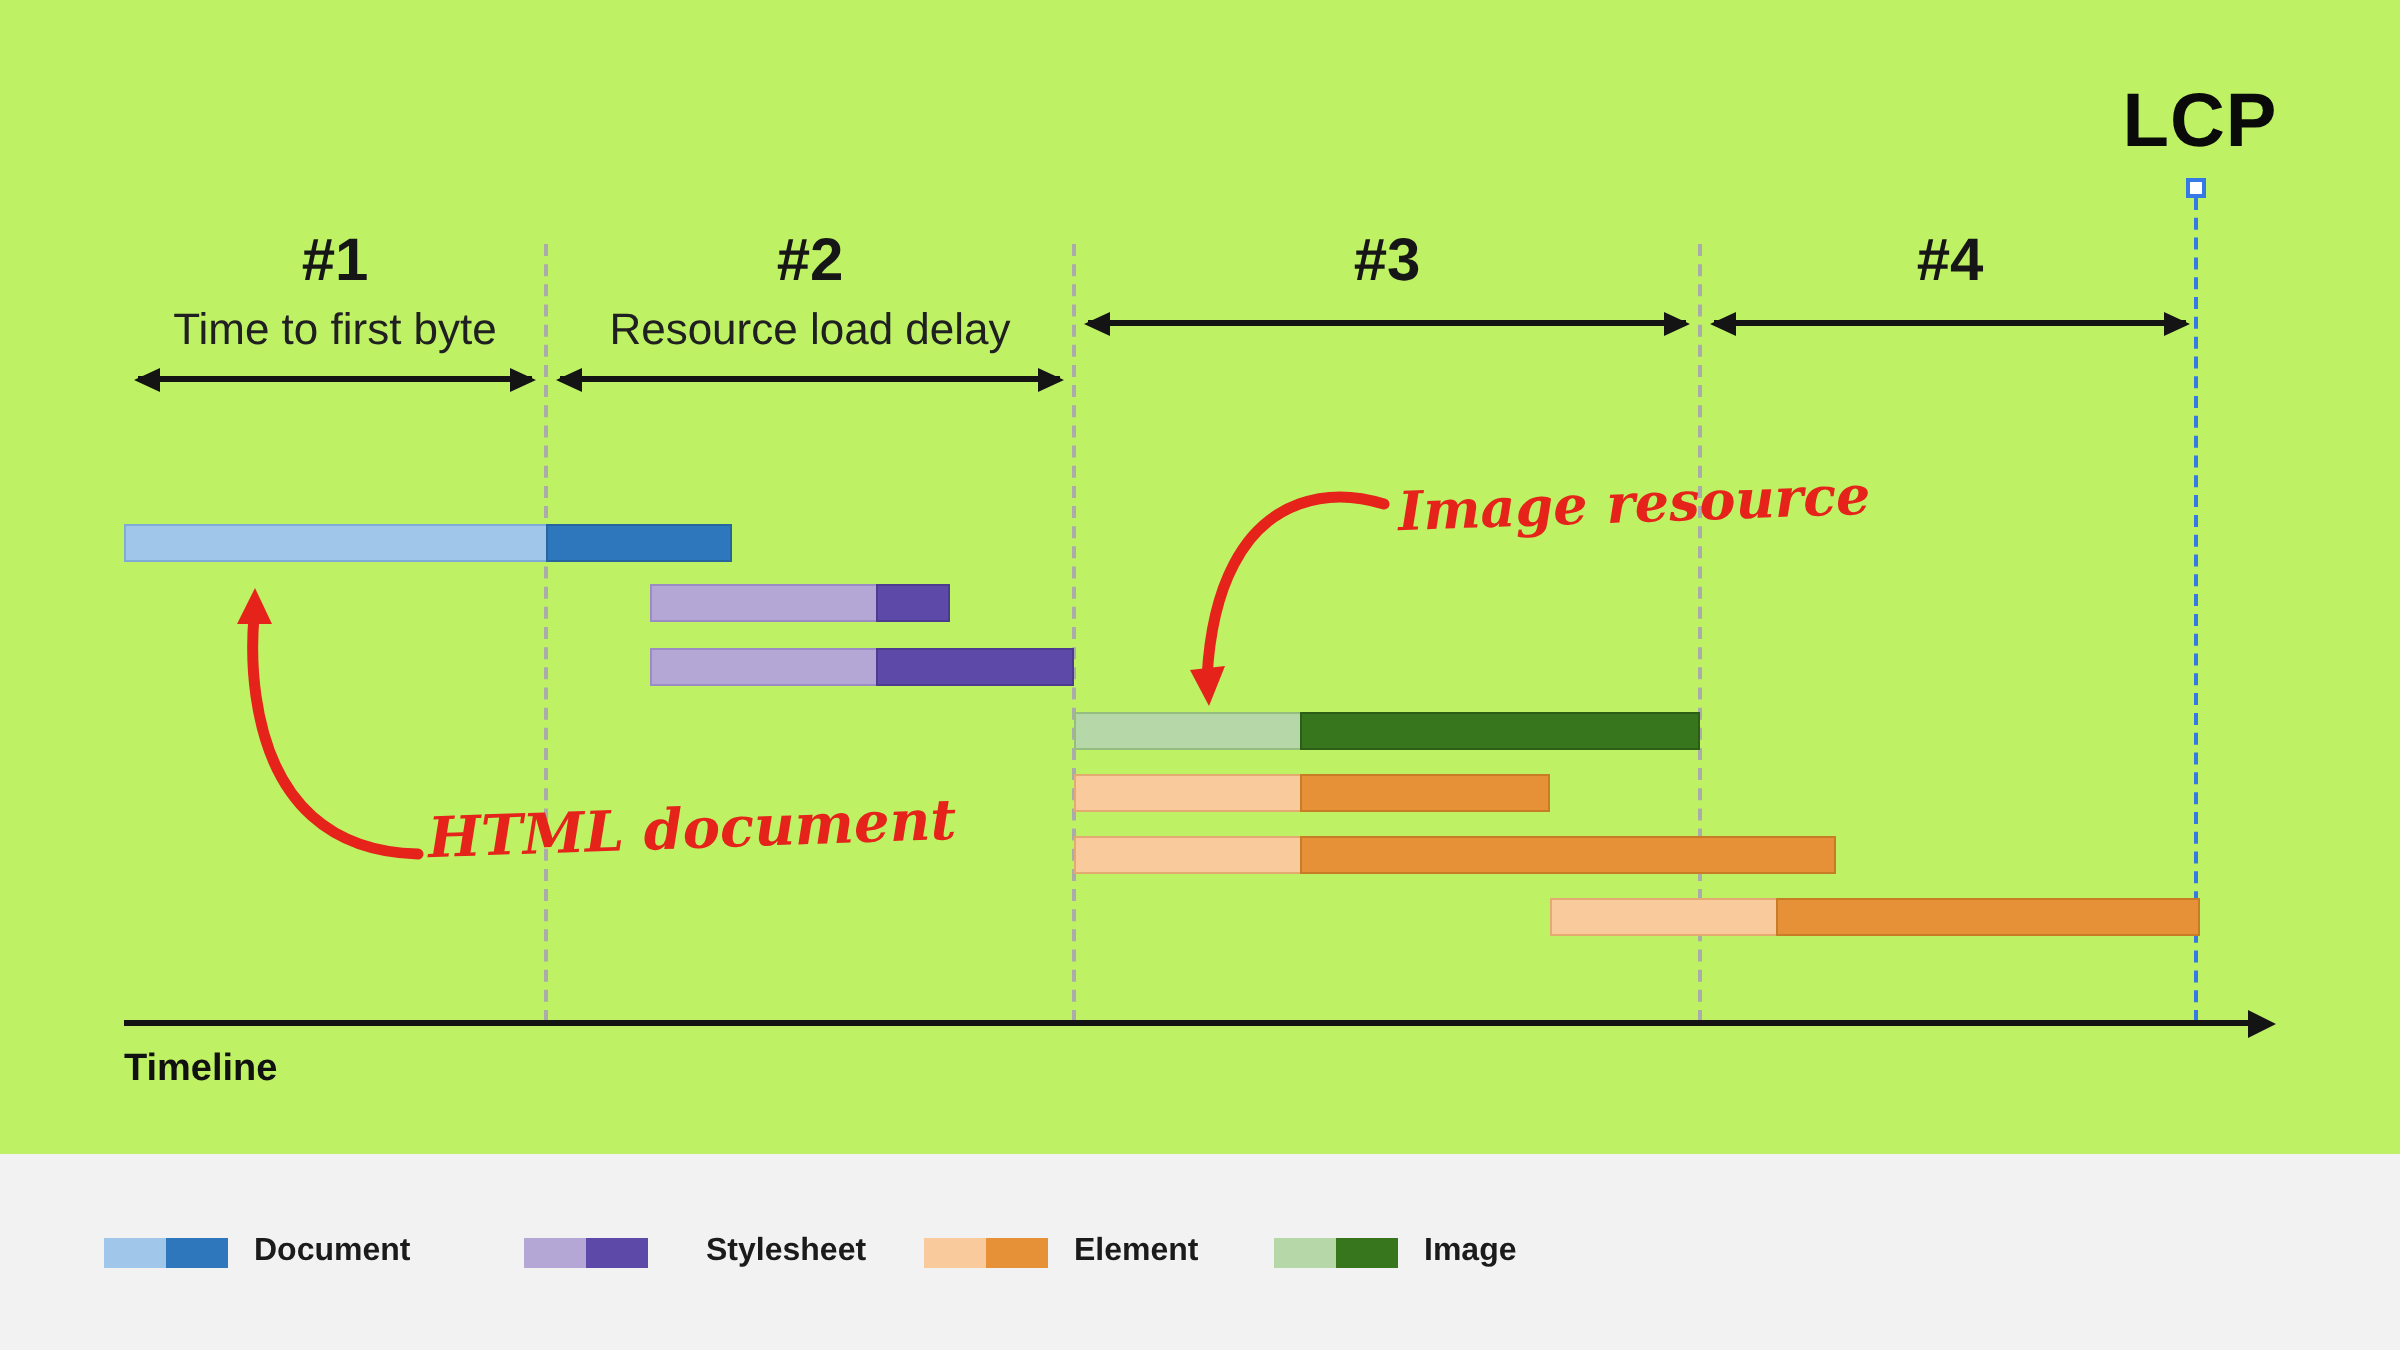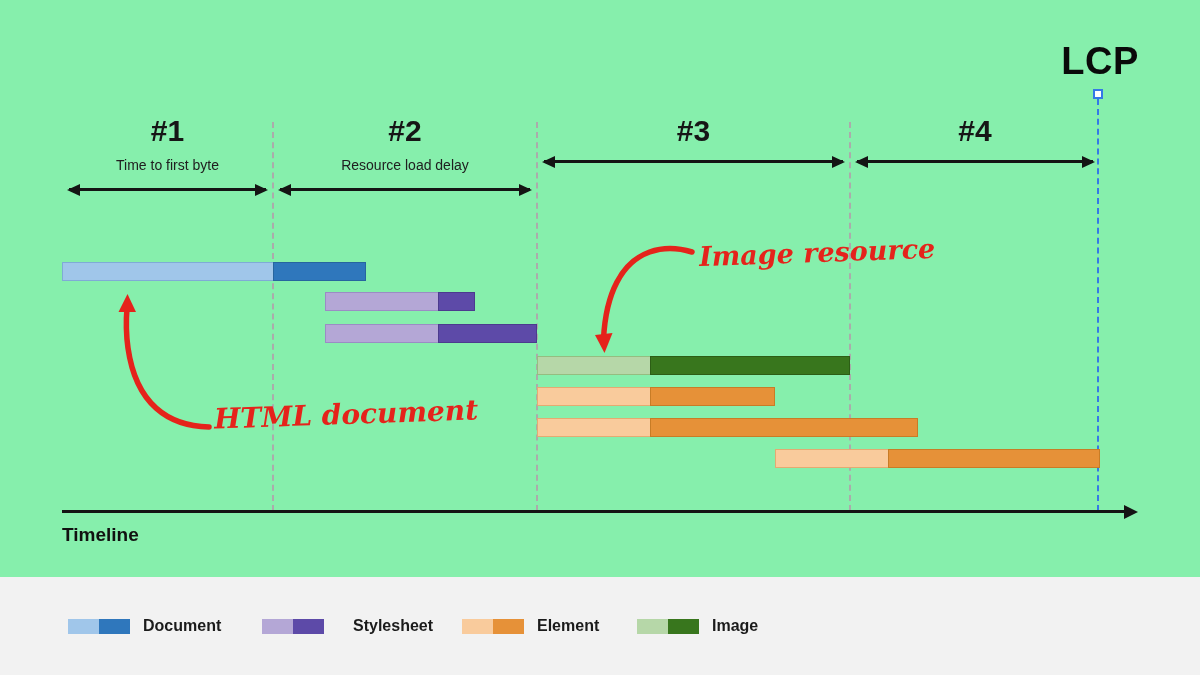--- a/index.html
+++ b/index.html
@@ -1,31 +1,31 @@
 <!DOCTYPE html>
 <html style="--red: #e5231b; --blue: #3579e6; --dash: #ababab; --ink: #141414; --legend-bg: #f2f2f2;"><head>
 <meta charset="utf-8">
 <style>
   :root{
     --red:#e5231b; --blue:#3579e6; --dash:#ababab; --ink:#141414; --legend-bg:#f2f2f2;
   }
   html,body{margin:0;padding:0;background:#fff;}
-  .stage{position:relative;width:1200px;height:675px;background:#86efac;overflow:hidden;
+  .stage{position:relative;width:1200px;height:675px;background:#bef264;overflow:hidden;
          font-family:"Liberation Sans",sans-serif;color:var(--ink);}
   
   .lcp-title{position:absolute;left:1040px;top:40px;width:120px;text-align:center;
              font-size:38px;font-weight:700;letter-spacing:.5px;color:#0a0a0a;}
   .lcp-marker{position:absolute;left:1093px;top:89px;width:6px;height:6px;background:#fff;
               border:2px solid var(--blue);z-index:1;}
   .vline{position:absolute;width:0;top:122px;height:389px;border-left:2px dashed var(--dash);z-index:1;}
   .vline.blue{border-left-color:var(--blue);top:99px;height:412px;}
   
   .phase{position:absolute;top:116px;text-align:center;z-index:2;}
   .phase-num{font-size:30px;font-weight:700;line-height:30px;color:#161616;}
-  .phase-sub{font-size:14px;line-height:18px;margin-top:10px;color:#202020;}
+  .phase-sub{font-size:22px;line-height:18px;margin-top:10px;color:#202020;}
   .dbl-arrow{position:relative;height:3px;background:var(--ink);margin:14px 7px 0 7px;}
   .dbl-arrow::before,.dbl-arrow::after{content:"";position:absolute;top:-4.5px;width:0;height:0;
       border-top:6px solid transparent;border-bottom:6px solid transparent;}
   .dbl-arrow::before{left:-2px;border-right:13px solid var(--ink);}
   .dbl-arrow::after{right:-2px;border-left:13px solid var(--ink);}
   
   .bar{position:absolute;height:19px;display:flex;z-index:2;}
   .seg{height:100%;box-sizing:border-box;border:1px solid transparent;}
   .seg.light{border-right:none;}
   .seg.dark{flex:1;}
@@ -127,21 +127,21 @@
   </svg>
 
   <div class="annot html-doc">HTML document</div>
   <div class="annot image-res">Image resource</div>
 
   <div class="axis-line"></div>
   <div class="axis-head"></div>
   <div class="axis-label">Timeline</div>
 
   <div class="legend">
-      <div class="legend-item" style="left: 68px;">
+      <div class="legend-item" style="left: 52px;">
         <div class="swatch">
           <span style="background: rgb(160, 198, 234);"></span>
           <span style="background: rgb(47, 119, 188);"></span>
         </div>
         <div class="legend-label">Document</div>
       </div>
       <div class="legend-item" style="left: 262px; gap: 29px;">
         <div class="swatch">
           <span style="background: rgb(180, 167, 214);"></span>
           <span style="background: rgb(93, 74, 168);"></span>

